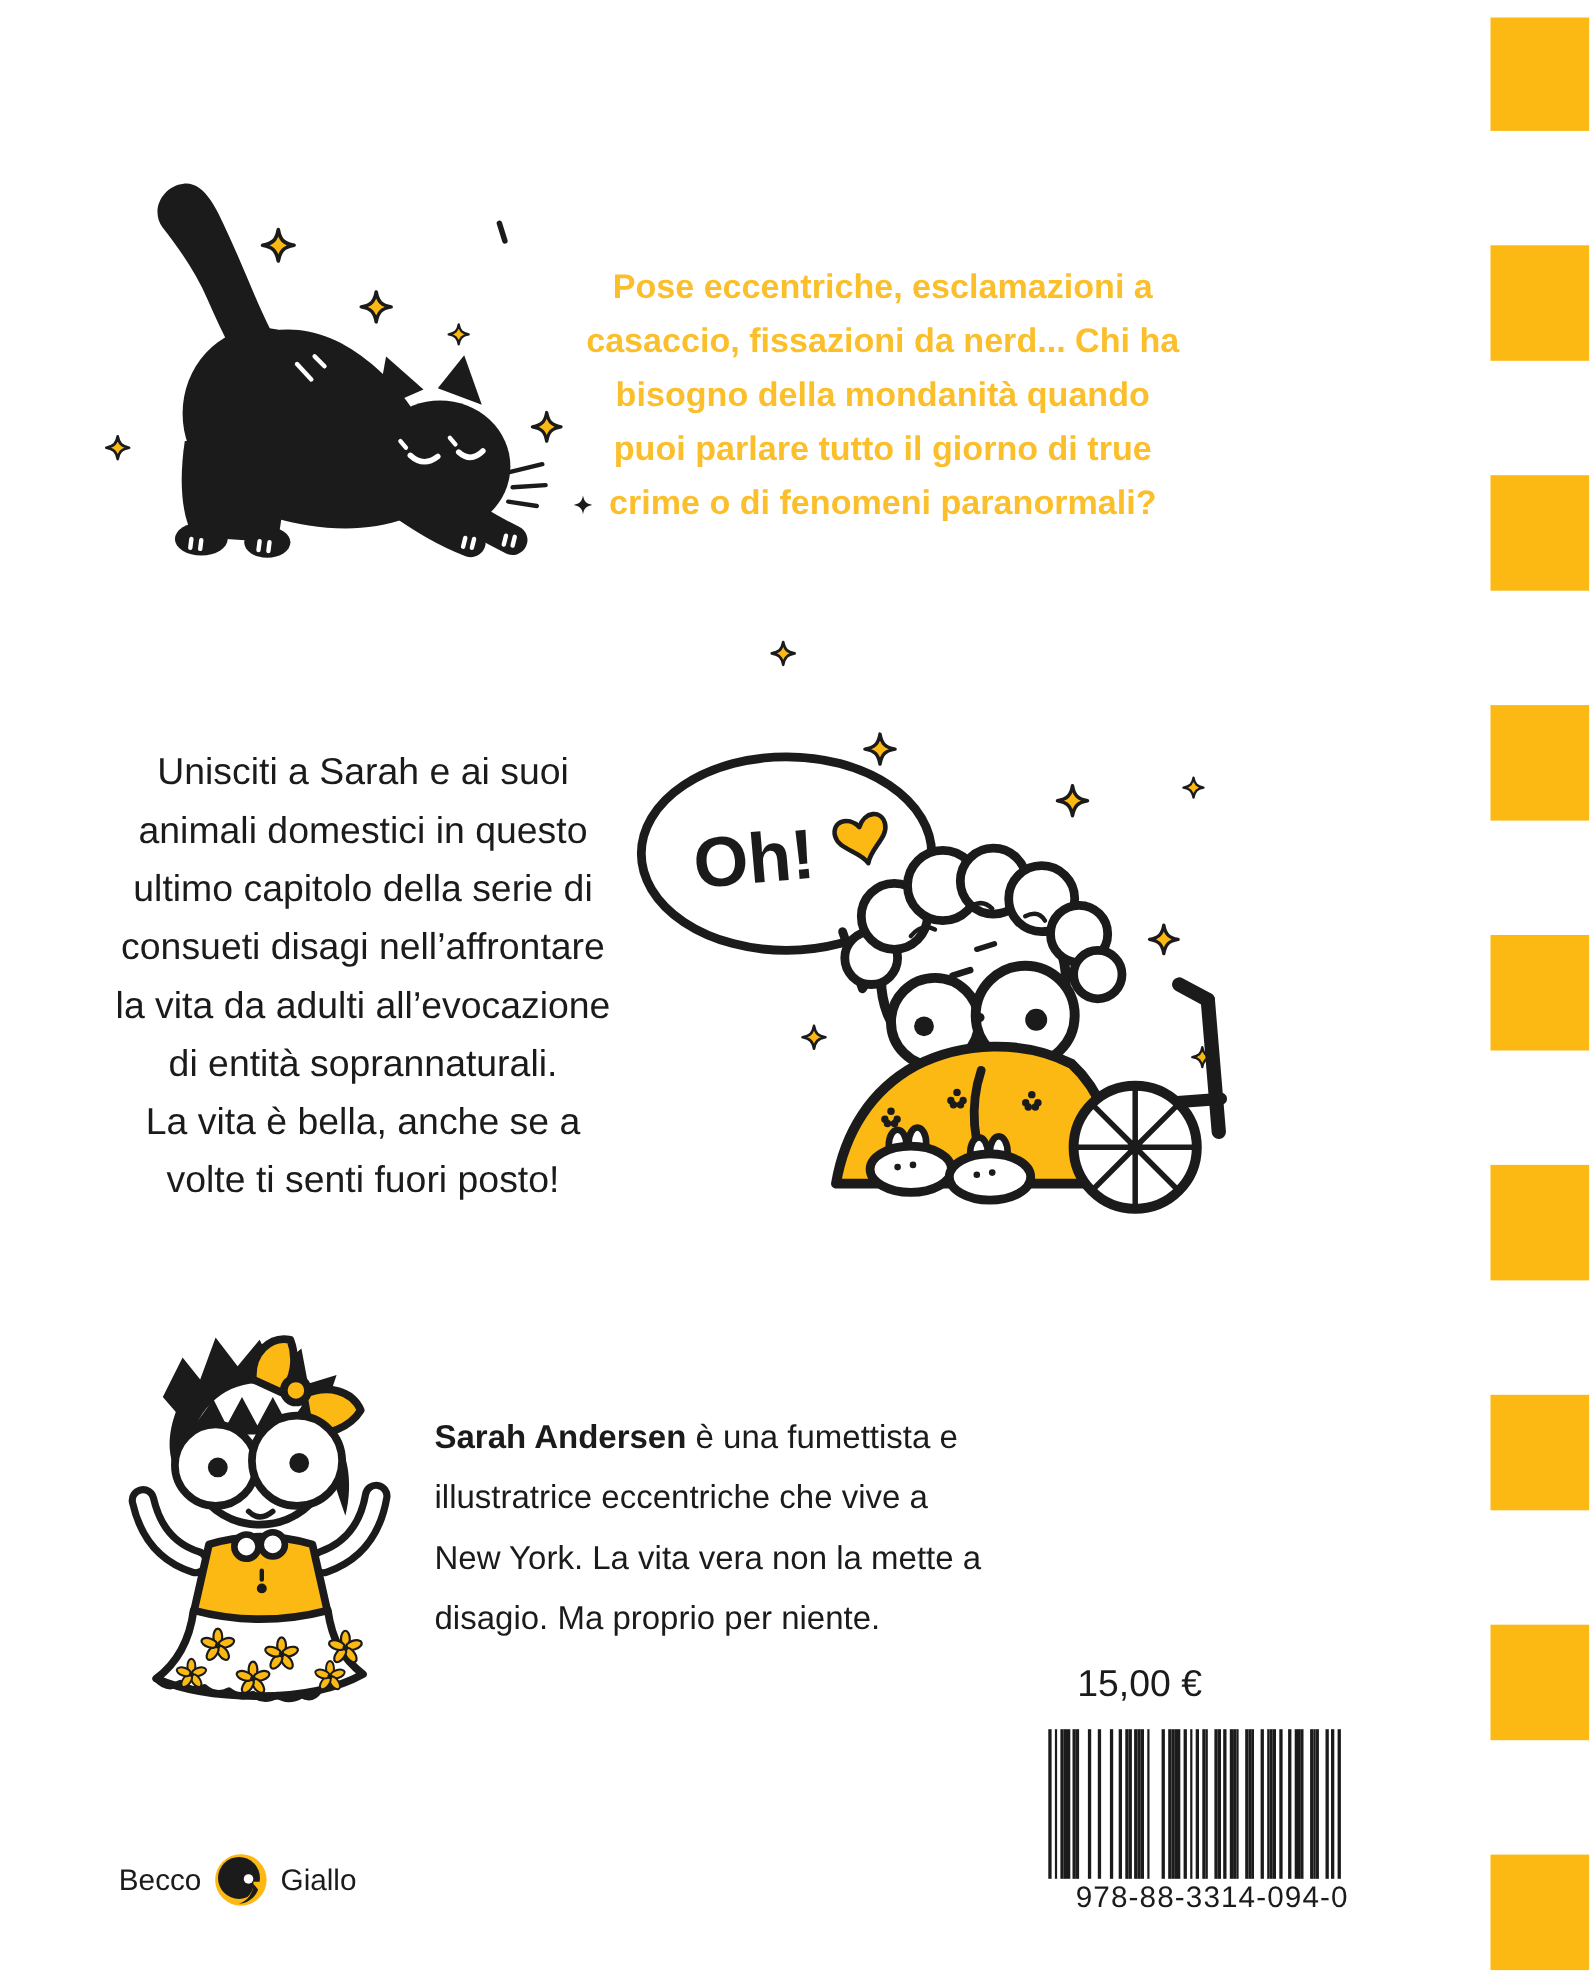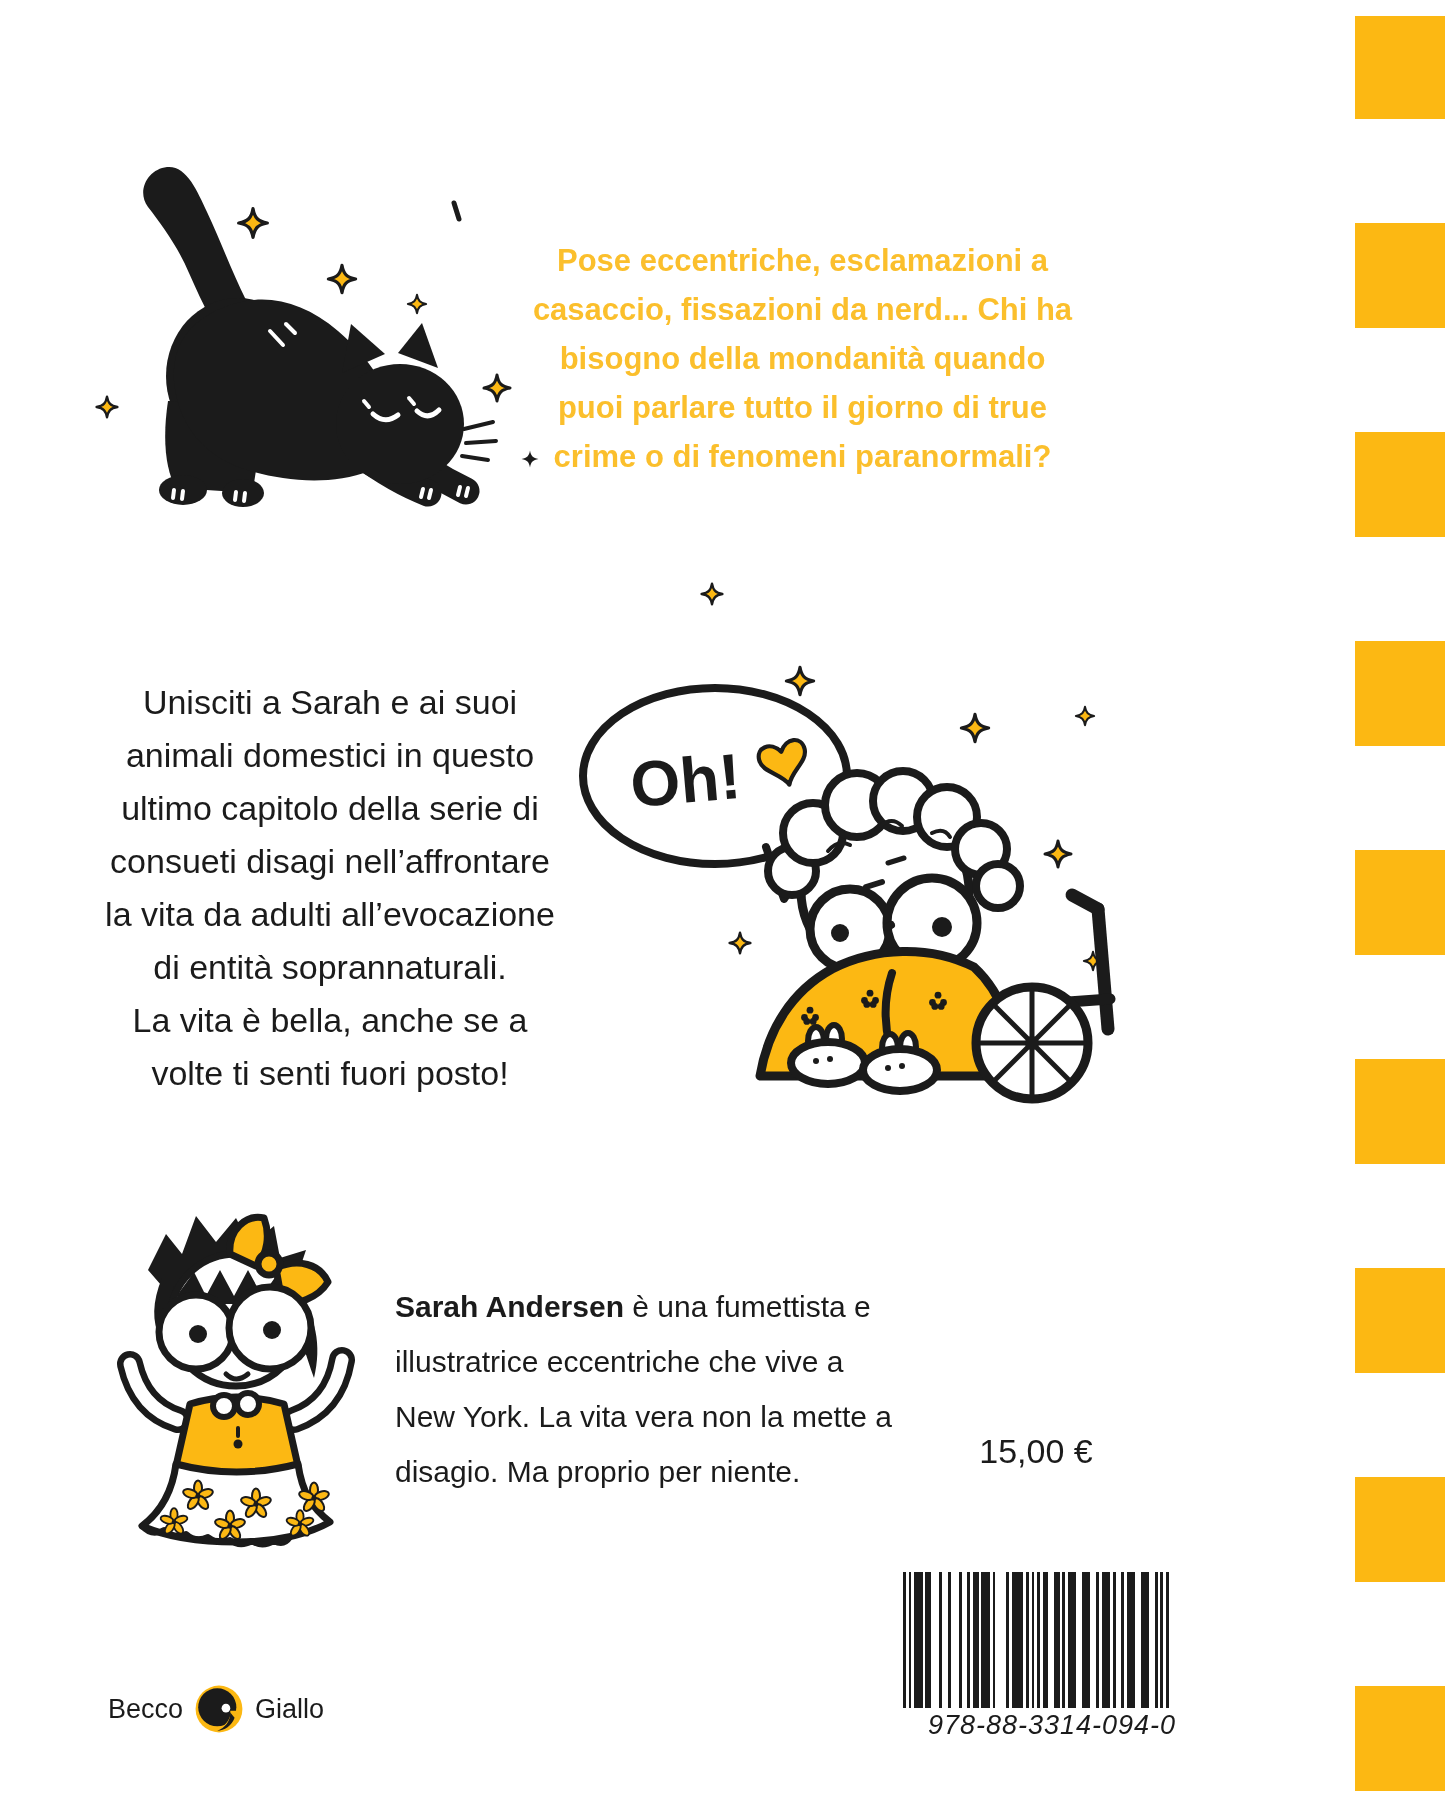--- a/index.html
+++ b/index.html
@@ -8,25 +8,25 @@
   .page{position:relative;width:1445px;height:1793px;background:#fff;overflow:hidden;margin:16px auto;}
 
   
   .tagline{position:absolute;left:530px;top:220px;width:545px;text-align:center;
            color:var(--yellow-text);font-weight:bold;font-size:31px;line-height:49px;}
   .synopsis{position:absolute;left:85px;top:660px;width:490px;text-align:center;
             color:var(--ink);font-size:34px;line-height:53px;}
   .bio{position:absolute;left:395px;top:1263px;width:530px;text-align:left;
        color:var(--ink);font-size:30px;line-height:55px;}
   .bio .bold{font-weight:bold;}
-  .price{position:absolute;left:903px;top:1416px;width:266px;text-align:center;
+  .price{position:absolute;left:903px;top:1496px;width:266px;text-align:center;
          color:var(--ink);font-size:34px;}
 
   
-  .barcode{position:absolute;left:903px;top:1556px;width:298px;font-style:italic;}
+  .barcode{position:absolute;left:953px;top:1556px;width:298px;}
   .bars{display:flex;height:136px;}
   .module{width:2.8px;height:100%;}
   .module.on{background:var(--ink);}
   .isbn{width:100%;text-align:center;font-size:27px;color:var(--ink);margin-top:2px;letter-spacing:1px;}
 
   
   .publisher{position:absolute;left:108px;top:1666px;height:54px;display:flex;align-items:center;gap:10px;}
   .pubword{font-size:27px;font-weight:normal;color:var(--ink);}
 
   

